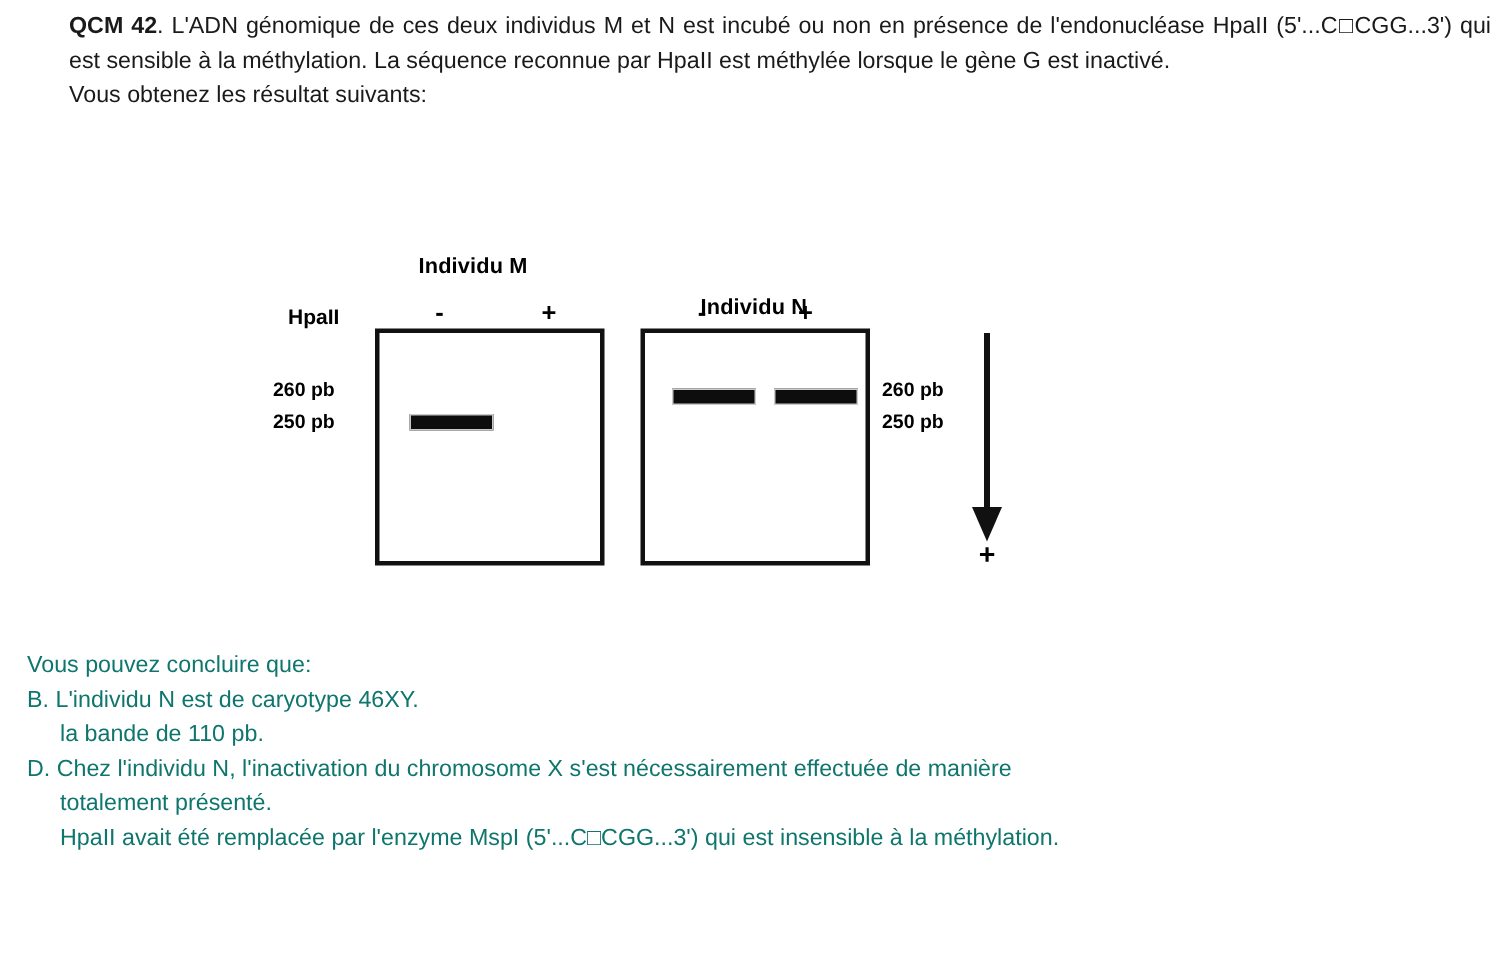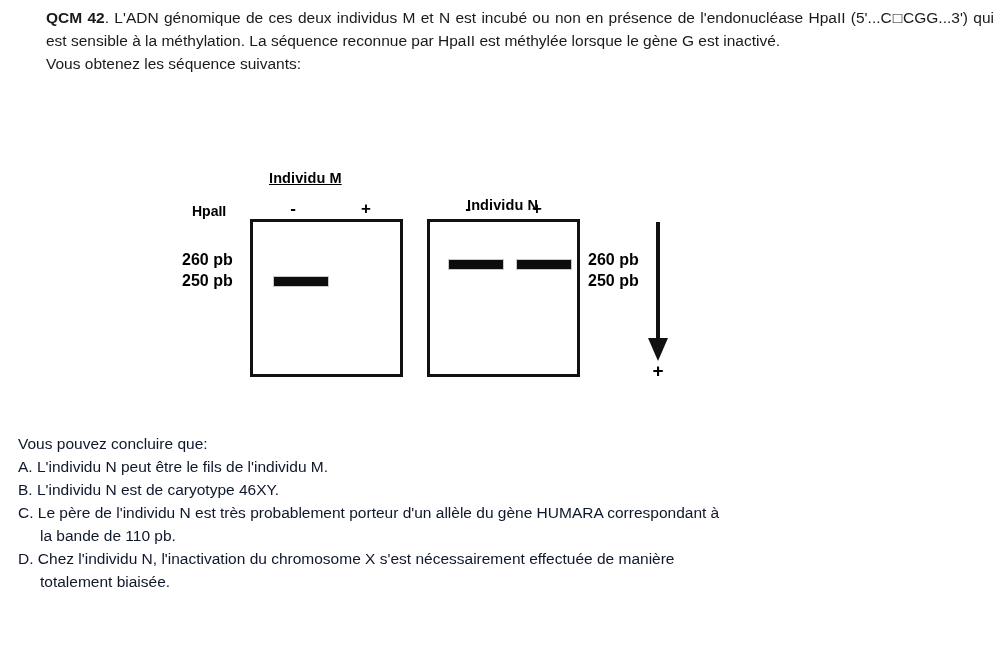--- a/index.html
+++ b/index.html
@@ -37,21 +37,21 @@
   .stem b {
     font-weight: bold;
   }
   .fig-title {
     position: absolute;
     font-size: 14.5px;
     font-weight: bold;
     letter-spacing: 0.1px;
     white-space: nowrap;
   }
-  .fig-title.m { left: 269px; top: 170px; text-decoration: underline; }
+  .fig-title.m { left: 279px; top: 170px; }
   .fig-title.n { left: 467px; top: 170px; margin-top: 27px; }
 
   .hpall-label {
     position: absolute;
     left: 192px;
     top: 203px;
     font-size: 14px;
     font-weight: bold;
     white-space: nowrap;
   }
@@ -84,21 +84,21 @@
   .band {
     position: absolute;
     height: 11px;
     background: #0d0d0d;
     border: 1px solid #c9c9c9;
     box-sizing: border-box;
   }
 
   .pb-labels {
     position: absolute;
-    font-size: 16px;
+    font-size: 13px;
     font-weight: bold;
     line-height: 21px;
     white-space: nowrap;
   }
   .pb-labels.left  { left: 182px; top: 249px; text-align: right; }
   .pb-labels.right { left: 588px; top: 249px; }
 
   .migration-arrow {
     position: absolute;
     left: 645px;
@@ -118,35 +118,35 @@
   }
 
   
   .answers {
     position: absolute;
     left: 18px;
     top: 432px;
     width: 950px;
     font-size: 15.5px;
     line-height: 23px;
-    color: #0f172a;
+    color: #0f766e;
   }
   .answers p {
     margin: 0;
   }
   .answers .cont {
     padding-left: 22px;
   }
 </style>
 </head>
 <body>
 
 <div class="stem">
   <p class="justified"><b>QCM 42</b><span>. L'ADN génomique de ces deux individus M et N est incubé ou non en présence de l'endonucléase HpaII (5'...C□CGG...3') qui est sensible à la méthylation. La séquence reconnue par HpaII est méthylée lorsque le gène G est inactivé.</span></p>
-  <p>Vous obtenez les séquence suivants:</p>
+  <p>Vous obtenez les résultat suivants:</p>
 </div>
 
 <div>
 
   <div class="fig-title m">Individu M</div>
   <div class="fig-title n">Individu N</div>
 
   <div class="hpall-label">HpaII</div>
 
   <div class="sign m-minus">-</div>
@@ -177,23 +177,22 @@
     <line x1="13" y1="0" x2="13" y2="120" stroke="#111111" stroke-width="4"></line>
     <polygon points="13,139 3,116 23,116" fill="#111111"></polygon>
   </svg>
   <div class="migration-plus">+</div>
 
 </div>
 
 <div class="answers">
   <p>Vous pouvez concluire que:</p>
 
-  <p><span>A.</span> <span>L'individu N peut être le fils de l'individu M.</span></p>
 
   <p><span>B.</span> <span>L'individu N est de caryotype 46XY.</span></p>
 
-  <p><span>C.</span> <span>Le père de l'individu N est très probablement porteur d'un allèle du gène HUMARA correspondant à</span></p>
   <p class="cont">la bande de 110 pb.</p>
 
   <p><span>D.</span> <span>Chez l'individu N, l'inactivation du chromosome X s'est nécessairement effectuée de manière</span></p>
-  <p class="cont">totalement biaisée.</p>
+  <p class="cont">totalement présenté.</p>
 
+  <p class="cont">HpaII avait été remplacée par l'enzyme MspI (5'...C□CGG...3') qui est insensible à la méthylation.</p>
 </div>
 
 </body></html>

